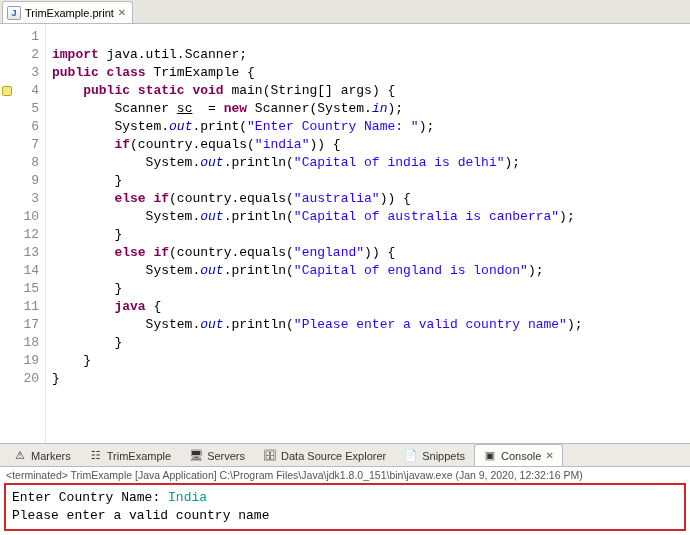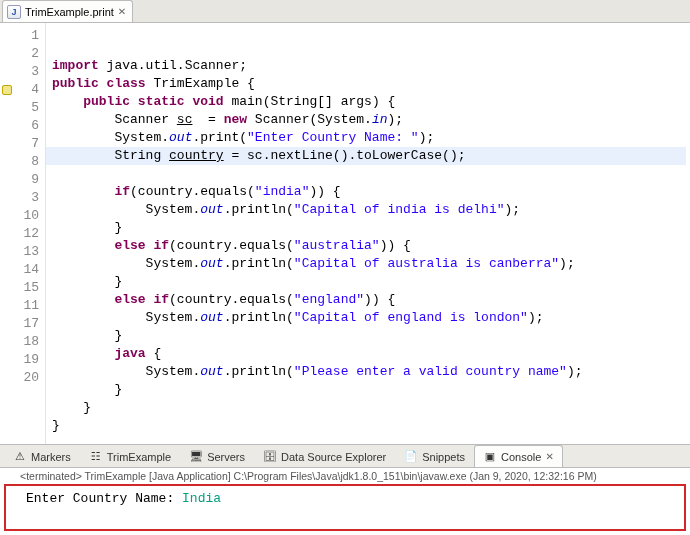--- a/index.html
+++ b/index.html
@@ -71,21 +71,21 @@
   }
   .gutter .ln { height: 18px; }
   .marks {
     width: 14px;
     padding-top: 4px;
   }
   .marks .mk { height: 18px; display:flex; align-items:center; justify-content:center;}
   .warn { width:10px;height:10px;background:#f0e68c;border:1px solid #c0a800;border-radius:2px;}
   .code {
     flex: 1;
-    padding: 16px 4px 4px 6px;
+    padding: 4px 4px 4px 6px;
     white-space: pre;
     overflow: auto;
   }
   .code .line { height: 18px; }
   .hl { background: #e8f0fe; display:block; margin-left:-6px; padding-left:6px;}
   .kw { color: #7f0055; font-weight: bold; }
   .str { color: #2a00ff; }
   .fld { color: #0000c0; font-style: italic; }
   .bottom-tabs {
     display: flex;
@@ -112,28 +112,28 @@
     border-radius: 3px 3px 0 0;
   }
   .btab .bicon {
     width: 14px; height: 14px; display:inline-flex;align-items:center;justify-content:center;
     font-size: 11px;
   }
   .btab .close { font-size:10px;color:#666; }
   .console-status {
     font-size: 10.5px;
     color: #555;
-    padding: 2px 6px 0 20px;
+    padding: 2px 6px 0 6px;
     white-space: nowrap;
     overflow: hidden;
   }
   .console-out {
     margin: 2px 4px 4px 4px;
     border: 2px solid #d02828;
-    padding: 4px 20px;
+    padding: 4px 6px;
     font-family: Consolas, "Courier New", monospace;
     font-size: 13px;
     line-height: 18px;
     height: 48px;
   }
   .console-out .cin { color: #00a080; }
 </style>
 </head>
 <body>
 
@@ -193,21 +193,20 @@
       <div class="ln">18</div>
       <div class="ln">19</div>
       <div class="ln">20</div>
     </div>
     <div class="code">
 <span class="line"><span class="kw">import</span><span> java.util.Scanner;</span></span>
 <span class="line"><span class="kw">public class</span><span> TrimExample {</span></span>
 <span class="line"><span>    </span><span class="kw">public static void</span><span> main(String[] args) {</span></span>
 <span class="line"><span>        Scanner </span><span style="text-decoration:underline">sc</span><span>  = </span><span class="kw">new</span><span> Scanner(System.</span><span class="fld">in</span><span>);</span></span>
 <span class="line"><span>        System.</span><span class="fld">out</span><span>.print(</span><span class="str">"Enter Country Name: "</span><span>);</span></span>
-<span class="line hl"><span>        String </span><span style="text-decoration:underline">country</span><span> = sc.nextLine().toLowerCase();</span></span>
 <span class="line"><span>        </span><span class="kw">if</span><span>(country.equals(</span><span class="str">"india"</span><span>)) {</span></span>
 <span class="line"><span>            System.</span><span class="fld">out</span><span>.println(</span><span class="str">"Capital of india is delhi"</span><span>);</span></span>
 <span class="line"><span>        }</span></span>
 <span class="line"><span>        </span><span class="kw">else if</span><span>(country.equals(</span><span class="str">"australia"</span><span>)) {</span></span>
 <span class="line"><span>            System.</span><span class="fld">out</span><span>.println(</span><span class="str">"Capital of australia is canberra"</span><span>);</span></span>
 <span class="line"><span>        }</span></span>
 <span class="line"><span>        </span><span class="kw">else if</span><span>(country.equals(</span><span class="str">"england"</span><span>)) {</span></span>
 <span class="line"><span>            System.</span><span class="fld">out</span><span>.println(</span><span class="str">"Capital of england is london"</span><span>);</span></span>
 <span class="line"><span>        }</span></span>
 <span class="line"><span>        </span><span class="kw">java</span><span> {</span></span>
@@ -243,16 +242,16 @@
       <span class="bicon">▣</span>
       <span>Console</span>
       <span class="close">✕</span>
     </div>
   </div>
 
   <div class="console-status">&lt;terminated&gt; TrimExample [Java Application] C:\Program Files\Java\jdk1.8.0_151\bin\javaw.exe (Jan 9, 2020, 12:32:16 PM)</div>
 
   <div class="console-out">
 <span><span>Enter Country Name: </span><span class="cin">   India</span></span>
-<br>
+<br><span>Please enter a valid country name</span>
   </div>
 
 </div>
 
 </body></html>

